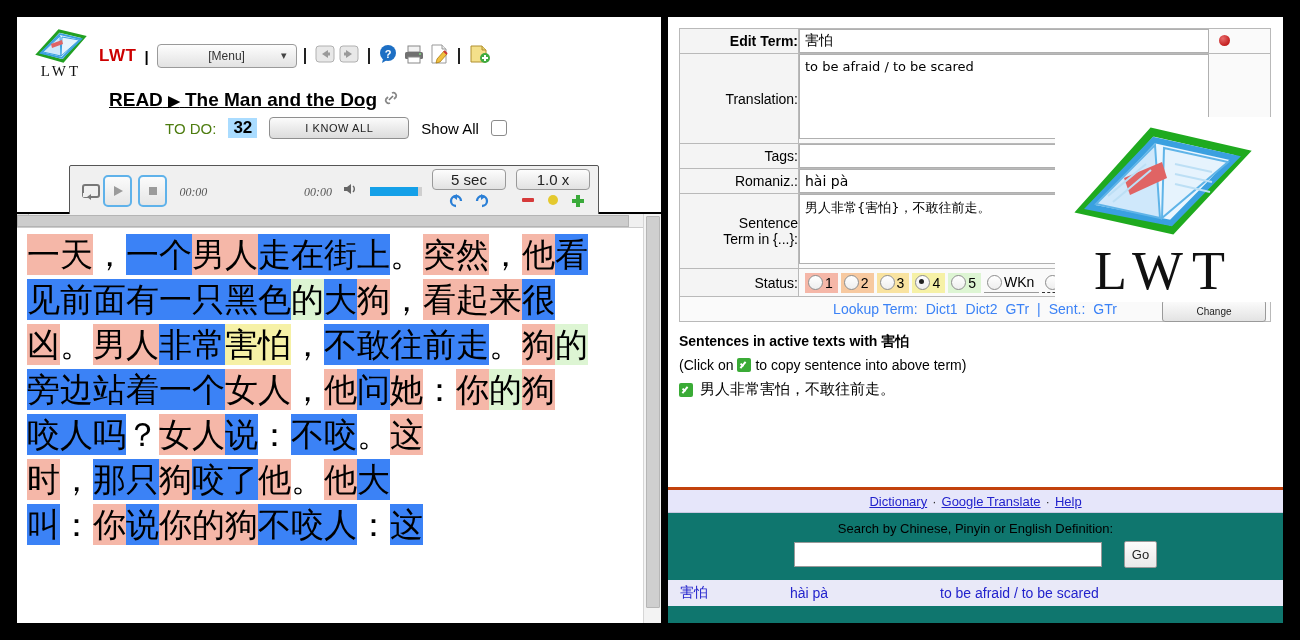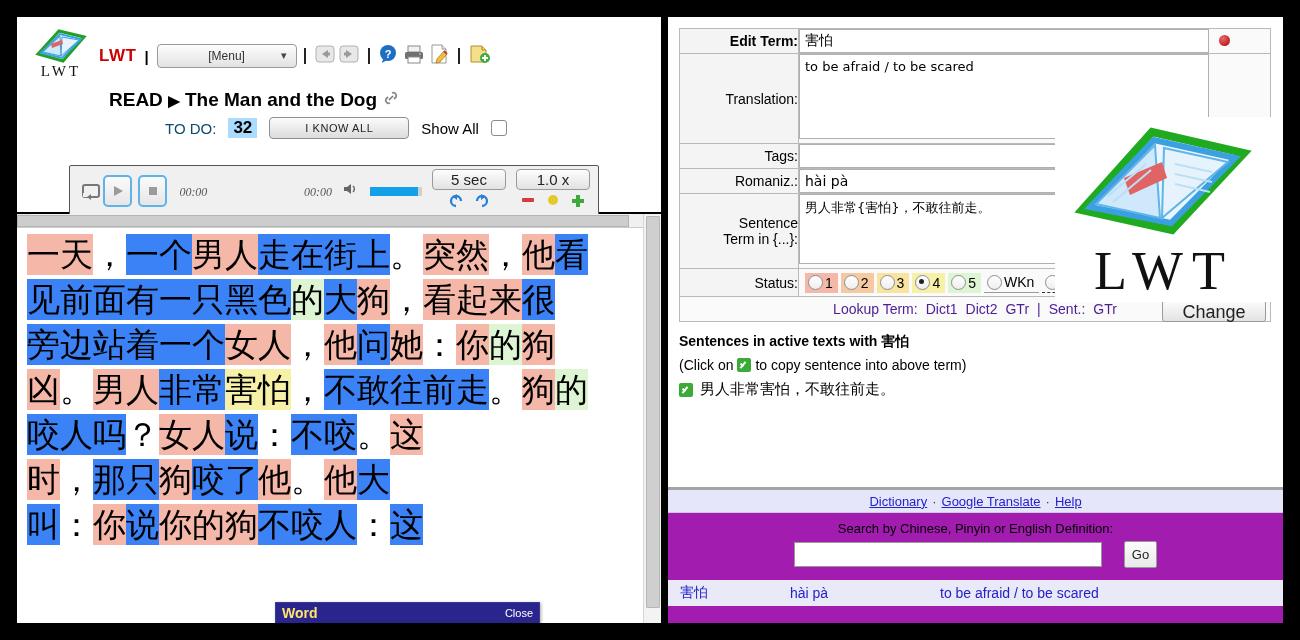--- a/index.html
+++ b/index.html
@@ -17,27 +17,27 @@
   .lwt-red{color:#cc0000;font-weight:bold;font-size:17px;margin-left:8px;letter-spacing:.5px;}
   .sep{color:#000;margin:0 8px;font-weight:bold;font-size:15px;}
   .menu-select{width:140px;height:24px;font-size:12px;font-family:"Liberation Sans",sans-serif;
     border:1px solid #9a9a9a;border-radius:4px;background:linear-gradient(#fdfdfd,#e2e2e2);
     text-align:center;color:#333;padding:0 2px;-webkit-appearance:none;appearance:none;position:relative;}
   .selwrap{position:relative;display:inline-block;border-radius:11px;}
   .selwrap .chev{position:absolute;right:10px;top:5px;pointer-events:none;font-size:11px;color:#444;}
   .ico{display:inline-block;vertical-align:middle;margin:0 2px;}
   .vbar{display:inline-block;width:2px;height:16px;background:#222;margin:0 7px;vertical-align:middle;}
 
-  .hdr-row2{display:flex;align-items:center;padding:4px 0 0 92px;}
+  .hdr-row2{display:flex;align-items:center;padding:4px 0 0 92px;text-decoration:underline;}
   .read-title{font-size:19px;font-weight:bold;color:#000;letter-spacing:0;}
   .read-title .tri{font-size:15px;}
   .link-ico{margin-left:6px;}
 
   .hdr-row3{display:flex;align-items:center;padding:6px 0 0 148px;gap:12px;}
-  .todo-lbl{font-size:15px;color:#0c4a6e;}
+  .todo-lbl{font-size:15px;color:#4d7c0f;}
   .todo-num{background:#aadcff;font-weight:bold;font-size:17px;padding:0 5px;color:#000;}
   .btn-knowall{width:140px;height:22px;font-size:11px;letter-spacing:.6px;color:#222;
     border:1px solid #8f8f8f;border-radius:4px;background:linear-gradient(#fbfbfb,#dcdcdc);}
   .showall-lbl{font-size:15px;color:#000;}
   .chk{width:14px;height:14px;border:1px solid #8b8b8b;border-radius:3px;background:#fff;display:inline-block;vertical-align:-2px;}
 
   
   .player{position:absolute;left:52px;top:148px;width:530px;height:52px;border:1px solid #555;
     background:#f0f0f0;border-radius:2px;display:flex;align-items:center;padding:0 8px;box-sizing:border-box;}
   .pbtn{width:28px;height:28px;border-radius:5px;display:flex;align-items:center;justify-content:center;}
@@ -95,37 +95,37 @@
 
   .statusrow{display:flex;align-items:center;gap:3px;padding:3px 0 3px 2px;}
   .srad{display:inline-flex;align-items:center;gap:2px;padding:2px 5px 2px 3px;font-size:14px;color:#000;}
   .radio{width:13px;height:13px;border-radius:50%;border:1px solid #8d8d8d;background:linear-gradient(#fff,#eee);display:inline-block;position:relative;}
   .radio.on::after{content:"";position:absolute;left:3px;top:3px;width:5px;height:5px;border-radius:50%;background:#222;}
   .bg1{background:#f5b7a8;}.bg2{background:#f7c9a0;}.bg3{background:#f9e3a0;}.bg4{background:#f6f1a6;}.bg5{background:#ddf5d3;}
   .bgW{background:transparent;border-bottom:1px solid #9a9a9a;}
   .bgI{background:transparent;border-bottom:1px dashed #333;}
 
   .lookuprow{display:flex;align-items:center;justify-content:center;gap:8px;padding:4px 0;position:relative;}
-  .lookuprow .txt{font-size:14px;color:#4c1d95;}
-  .btn-change{position:absolute;right:4px;top:3px;width:104px;height:22px;font-size:18px;color:#222;
+  .lookuprow .txt{font-size:14px;color:#3b82f6;}
+  .btn-change{position:absolute;right:4px;top:3px;width:104px;height:22px;font-size:10px;color:#222;
     border:1px solid #9a9a9a;border-radius:3px;background:linear-gradient(#fcfcfc,#e3e3e3);}
 
   .sent-head{margin:11px 0 0 11px;font-size:14px;font-weight:bold;color:#000;}
   .sent-head .cn{font-family:"DejaVu Sans",sans-serif;}
   .sent-sub{margin:6px 0 0 11px;font-size:14px;color:#000;display:flex;align-items:center;gap:4px;}
   .sent-item{margin:7px 0 0 11px;font-size:15px;color:#000;display:flex;align-items:center;gap:7px;font-family:"DejaVu Sans",sans-serif;}
   .gchk{width:14px;height:14px;border-radius:2px;background:#3aab36;display:inline-block;position:relative;flex:none;}
   .gchk::after{content:"";position:absolute;left:3px;top:6px;width:4px;height:2px;background:#fff;transform:rotate(45deg);}
   .gchk::before{content:"";position:absolute;left:5px;top:3px;width:2px;height:8px;background:#fff;transform:rotate(40deg);}
 
   .watermark{position:absolute;right:10px;top:100px;width:218px;height:185px;background:#fff;
     display:flex;flex-direction:column;align-items:center;justify-content:center;z-index:5;}
   .wm-word{font-family:"Liberation Serif",serif;font-size:54px;letter-spacing:9px;color:#111;margin-top:4px;}
 
-  #rp-bottom{position:relative;height:136px;border-top:3px solid #a3a3a3;background:#a21caf;}
+  #rp-bottom{position:relative;height:136px;border-top:3px solid #c2410c;background:#0f766e;}
   .dictbar{height:22px;background:#e6e6fa;border-bottom:1px solid #c9c9e2;display:flex;align-items:center;justify-content:center;gap:5px;font-size:13px;}
   .dictbar a{color:#2222cc;text-decoration:underline;}
   .dictbar .dotsep{color:#333;}
   .searchlbl{text-align:center;font-size:13px;color:#000;margin-top:8px;}
   .searchrow{display:flex;justify-content:center;align-items:center;gap:22px;margin-top:5px;}
   .searchin{width:308px;height:25px;border:1px solid #999;background:#fff;box-sizing:border-box;}
   .gobtn{width:33px;height:27px;font-size:13px;border:1px solid #9a9a9a;border-radius:2px;background:linear-gradient(#fcfcfc,#e9e9e9);color:#222;}
   .resultrow{margin-top:12px;height:26px;background:#e9e9f8;display:flex;align-items:center;font-size:14px;color:#2222cc;}
   .resultrow .c1{width:110px;padding-left:12px;font-family:"DejaVu Sans",sans-serif;}
   .resultrow .c2{width:150px;}
@@ -324,34 +324,27 @@
       <div id="text-scrollbar">
         <span class="lcap"></span>
         <span class="thumb"></span>
       </div>
       <div id="vscroll">
         <span class="vthumb"></span>
       </div>
       <div class="ctext" id="ctext">
           <div><span class="w st1">一天</span><span class="w st0">，</span><span class="w stk">一个</span><span class="w st1">男人</span><span class="w stk">走</span><span class="w stk">在</span><span class="w stk">街上</span><span class="w st0">。</span><span class="w st1">突然</span><span class="w st0">，</span><span class="w st1">他</span><span class="w stk">看</span></div>
           <div><span class="w stk">见</span><span class="w stk">前面</span><span class="w stk">有</span><span class="w stk">一只</span><span class="w stk">黑色</span><span class="w st5">的</span><span class="w stk">大</span><span class="w st1">狗</span><span class="w st0">，</span><span class="w st1">看起来</span><span class="w stk">很</span></div>
+          <div><span class="w st1">凶</span><span class="w st0">。</span><span class="w st1">男人</span><span class="w stk">非常</span><span class="w st4">害怕</span><span class="w st0">，</span><span class="w stk">不敢</span><span class="w stk">往前</span><span class="w stk">走</span><span class="w st0">。</span><span class="w st1">狗</span><span class="w st5">的</span></div>
           <div><span class="w stk">旁边</span><span class="w stk">站着</span><span class="w stk">一个</span><span class="w st1">女人</span><span class="w st0">，</span><span class="w st1">他</span><span class="w stk">问</span><span class="w st1">她</span><span class="w st0">：</span><span class="w st1">你</span><span class="w st5">的</span><span class="w st1">狗</span></div>
-          <div><span class="w st1">凶</span><span class="w st0">。</span><span class="w st1">男人</span><span class="w stk">非常</span><span class="w st4">害怕</span><span class="w st0">，</span><span class="w stk">不敢</span><span class="w stk">往前</span><span class="w stk">走</span><span class="w st0">。</span><span class="w st1">狗</span><span class="w st5">的</span></div>
           <div><span class="w stk">咬</span><span class="w stk">人</span><span class="w stk">吗</span><span class="w st0">？</span><span class="w st1">女人</span><span class="w stk">说</span><span class="w st0">：</span><span class="w stk">不咬</span><span class="w st0">。</span><span class="w st1">这</span></div>
           <div><span class="w st1">时</span><span class="w st0">，</span><span class="w stk">那只</span><span class="w st1">狗</span><span class="w stk">咬</span><span class="w stk">了</span><span class="w st1">他</span><span class="w st0">。</span><span class="w st1">他</span><span class="w stk">大</span></div>
           <div><span class="w stk">叫</span><span class="w st0">：</span><span class="w st1">你</span><span class="w stk">说</span><span class="w st1">你</span><span class="w st1">的</span><span class="w st1">狗</span><span class="w stk">不咬</span><span class="w stk">人</span><span class="w st0">：</span><span class="w stk">这</span></div>
         </div>
 
-      <div id="word-popup">
-        <div class="pop-hd">
-          <span class="t">Word</span>
-          <span class="c">Close</span>
-        </div>
-
-      </div>
     </div>
   </div>
 
   <div id="right-pane">
     <div id="rp-top">
 
       <div class="watermark">
         <svg width="185" height="118" viewBox="0 0 185 118">
           <path d="M10 92 L80 14 L172 35 L100 112 Z" fill="#ffffff" stroke="#1faa1f" stroke-width="8"></path>
           <path d="M18 89 L82 22 L163 40 L99 105 Z" fill="#eaf6ff" stroke="#3aa0e0" stroke-width="6"></path>

